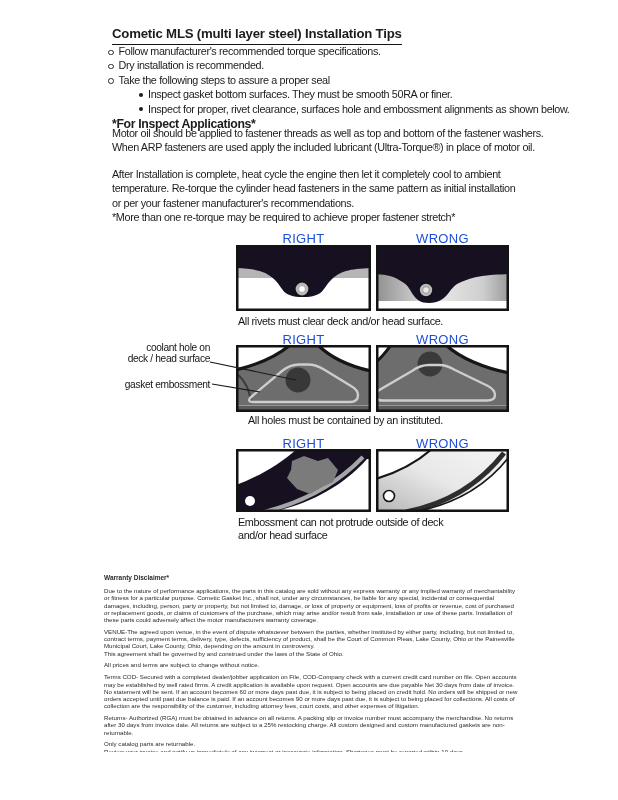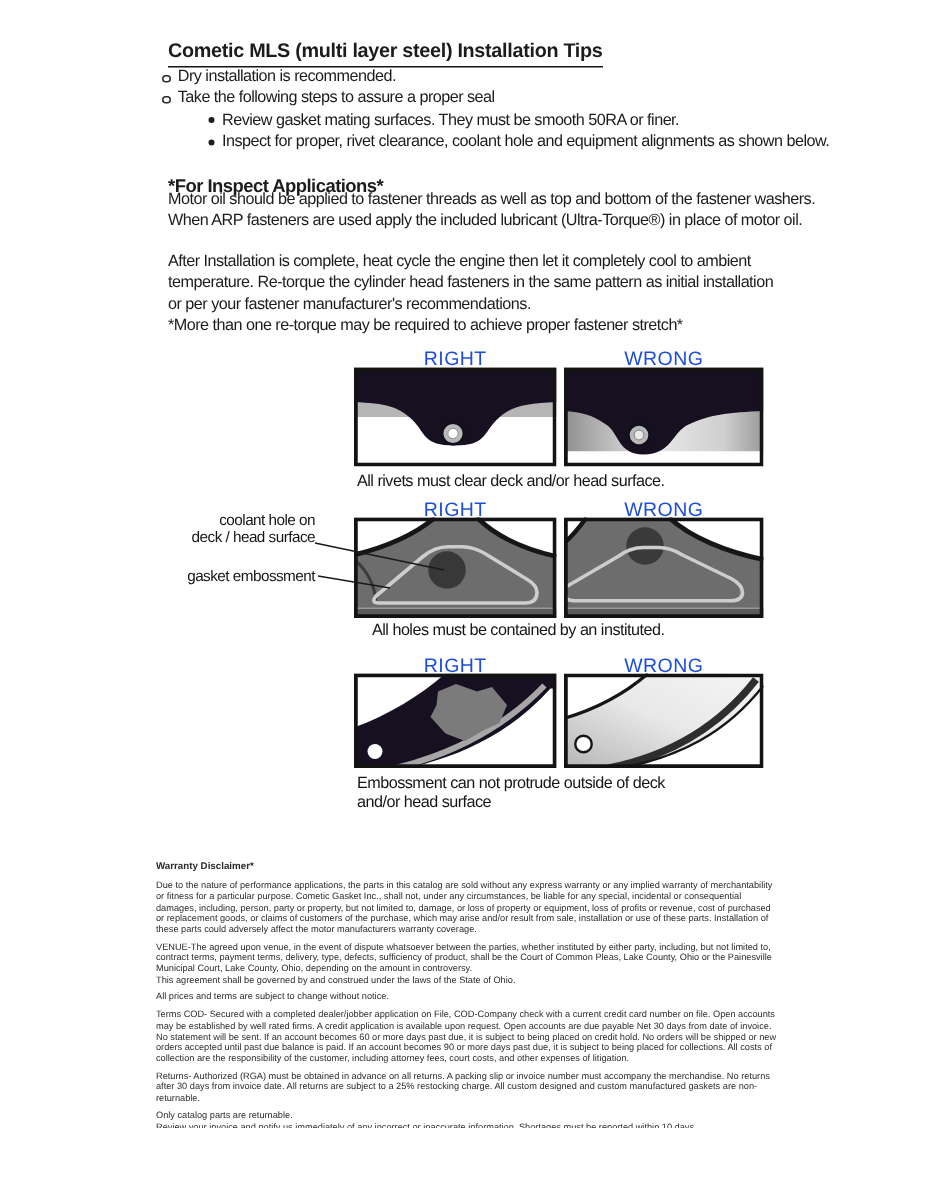--- a/index.html
+++ b/index.html
@@ -43,33 +43,37 @@
 </head>
 <body>
 
 <div class="page">
 
   <div class="abs title">Cometic MLS (multi layer steel) Installation Tips</div>
 
   <div class="abs tips">
     <div class="tip">
       <span class="mk mk-circle"></span>
+      <span>Follow manufacturer's recommended torque specifications.</span>
+    </div>
+    <div class="tip">
+      <span class="mk mk-circle"></span>
       <span>Dry installation is recommended.</span>
     </div>
     <div class="tip">
       <span class="mk mk-circle"></span>
       <span>Take the following steps to assure a proper seal</span>
     </div>
     <div class="tip sub">
       <span class="mk mk-dot"></span>
-      <span>Review gasket mating surfaces.  They must be smooth 50RA or finer.</span>
+      <span>Inspect gasket bottom surfaces.  They must be smooth 50RA or finer.</span>
     </div>
     <div class="tip sub">
       <span class="mk mk-dot"></span>
-      <span>Inspect for proper, rivet clearance, coolant hole and equipment alignments as shown below.</span>
+      <span>Inspect for proper, rivet clearance, surfaces hole and embossment alignments as shown below.</span>
     </div>
   </div>
 
   <div class="abs h-diesel">*For Inspect Applications*</div>
   <div class="abs para p1 pre">Motor oil should be applied to fastener threads as well as top and bottom of the fastener washers.
 When ARP fasteners are used apply the included lubricant (Ultra-Torque®) in place of motor oil.</div>
   <div class="abs para p2 pre">After Installation is complete, heat cycle the engine then let it completely cool to ambient
 temperature. Re-torque the cylinder head fasteners in the same pattern as initial installation
 or per your fastener manufacturer's recommendations.</div>
   <div class="abs para p3">*More than one re-torque may be required to achieve proper fastener stretch*</div>

